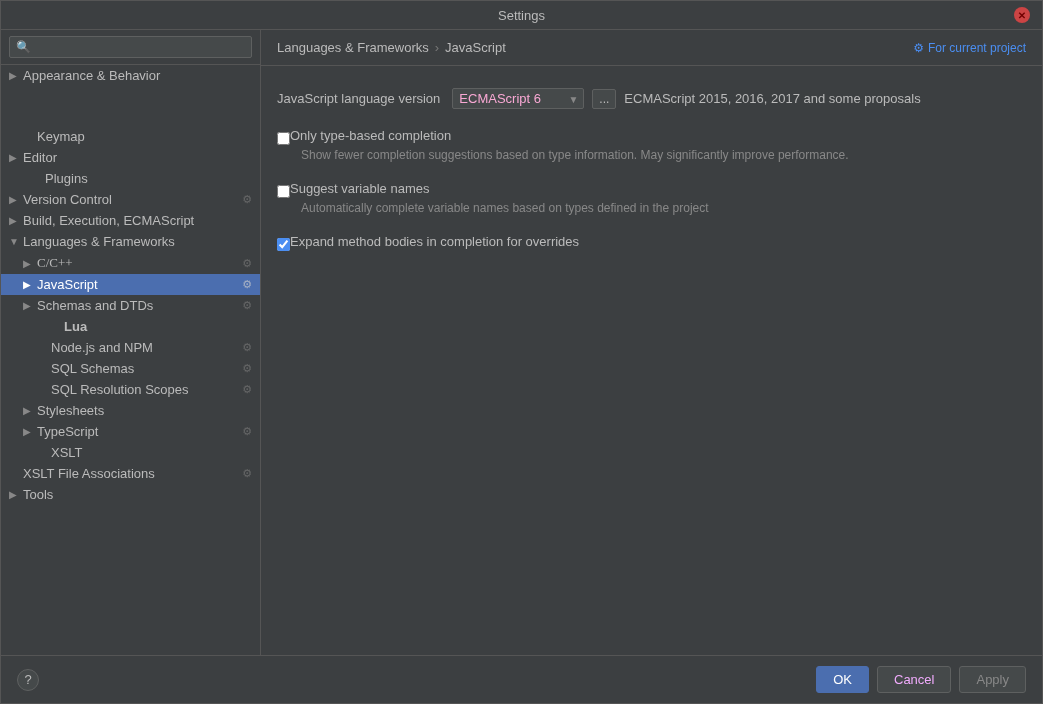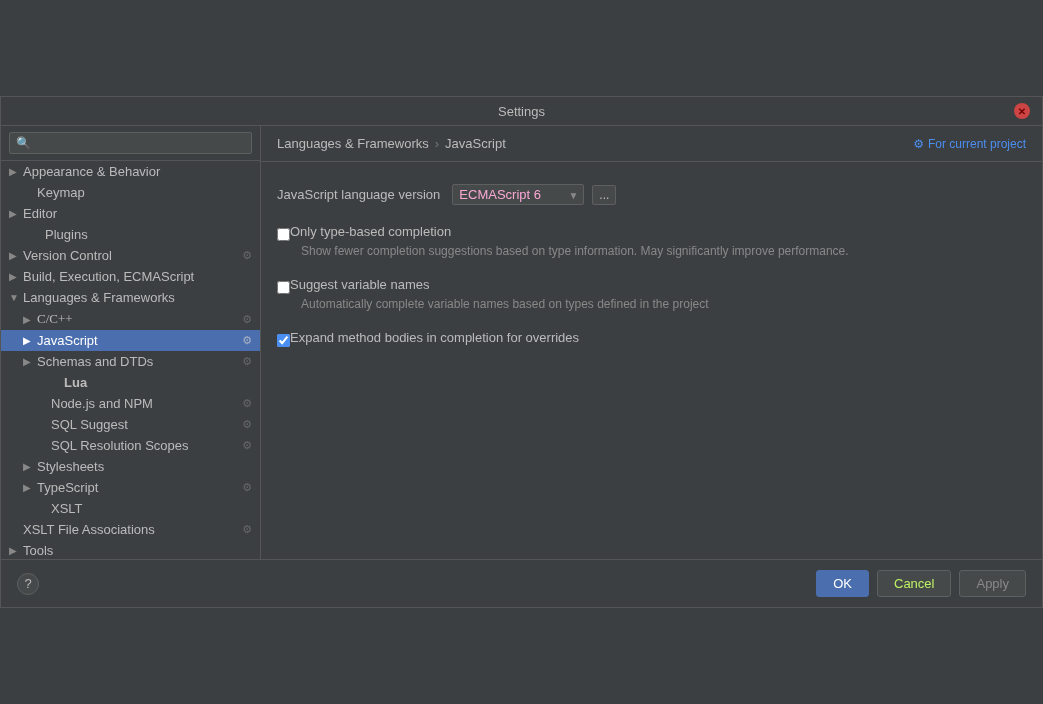--- a/index.html
+++ b/index.html
@@ -8,21 +8,21 @@
       font-family: 'Segoe UI', Arial, sans-serif;
       font-size: 13px;
       color: #bbbbbb;
       display: flex;
       justify-content: center;
       align-items: center;
       height: 100vh;
     }
     .dialog {
       width: 1043px;
-      height: 512px;
+      height: 704px;
       background: #3c3f41;
       border: 1px solid #555555;
       display: flex;
       flex-direction: column;
       position: relative;
     }
     .title-bar {
       background: #3c3f41;
       border-bottom: 1px solid #555555;
       padding: 6px 12px;
@@ -221,21 +221,21 @@
       background: #3c3f41;
     }
     .btn {
       padding: 5px 16px;
       font-size: 13px;
       border-radius: 3px;
       cursor: pointer;
       outline: none;
       border: 1px solid #5e6060;
       background: #45494a;
-      color: #bef264;
+      color: #f0abfc;
     }
     .btn-ok {
       background: #4b6eaf;
       border-color: #4b6eaf;
       color: #ffffff;
     }
     .btn-apply {
       background: #45494a;
       border-color: #5e6060;
       color: #888888;
@@ -271,21 +271,21 @@
     <div class="sidebar">
       <div class="search-bar">
         <input class="search-input" type="text" placeholder="🔍" style="">
       </div>
 
       <div id="tree-container">
           <div class="tree-item" style="padding-left: 8px;">
             <span class="arrow">▶</span>
             <span style="flex: 1 1 0%;">Appearance &amp; Behavior</span>
           </div>
-          <div class="tree-item" style="padding-left: 22px;">
+          <div class="tree-item" style="padding-left: 22px; margin-top: 40px;">
             <span class="arrow"></span>
             <span style="flex: 1 1 0%;">Keymap</span>
           </div>
           <div class="tree-item" style="padding-left: 8px;">
             <span class="arrow">▶</span>
             <span style="flex: 1 1 0%;">Editor</span>
           </div>
           <div class="tree-item" style="padding-left: 30px;">
             <span class="arrow"></span>
             <span style="flex: 1 1 0%;">Plugins</span>
@@ -322,21 +322,21 @@
             <span class="arrow"></span>
             <span style="flex: 1 1 0%;">Lua</span>
           </div>
           <div class="tree-item" style="padding-left: 36px;">
             <span class="arrow"></span>
             <span style="flex: 1 1 0%;">Node.js and NPM</span>
             <span class="gear-icon">⚙</span>
           </div>
           <div class="tree-item" style="padding-left: 36px;">
             <span class="arrow"></span>
-            <span style="flex: 1 1 0%;">SQL Suggest</span>
+            <span style="flex: 1 1 0%;">SQL Schemas</span>
             <span class="gear-icon">⚙</span>
           </div>
           <div class="tree-item" style="padding-left: 36px;">
             <span class="arrow"></span>
             <span style="flex: 1 1 0%;">SQL Resolution Scopes</span>
             <span class="gear-icon">⚙</span>
           </div>
           <div class="tree-item" style="padding-left: 22px;">
             <span class="arrow">▶</span>
             <span style="flex: 1 1 0%;">Stylesheets</span>
@@ -376,20 +376,21 @@
 
       <div class="settings-body">
 
         <div class="lang-version-row">
           <span class="lang-version-label">JavaScript language version</span>
           <div class="select-wrapper">
             <select class="version-select" id="version-select"><option value="ECMAScript 6">ECMAScript 6</option><option value="ECMAScript 5.1">ECMAScript 5.1</option><option value="ECMAScript 2017">ECMAScript 2017</option><option value="ECMAScript 2018">ECMAScript 2018</option></select>
             <span class="select-arrow">▼</span>
           </div>
           <button class="ellipsis-btn">...</button>
+          <span class="version-desc">ECMAScript 2015, 2016, 2017 and some proposals</span>
         </div>
 
         <div id="checkboxes-container">
             <div class="checkbox-row">
               <label class="checkbox-label">
                 <input type="checkbox" style="">
                 <span class="checkbox-text">Only type-based completion</span>
               </label>
               <div class="checkbox-desc">Show fewer completion suggestions based on type information. May significantly improve performance.</div>
             </div>

